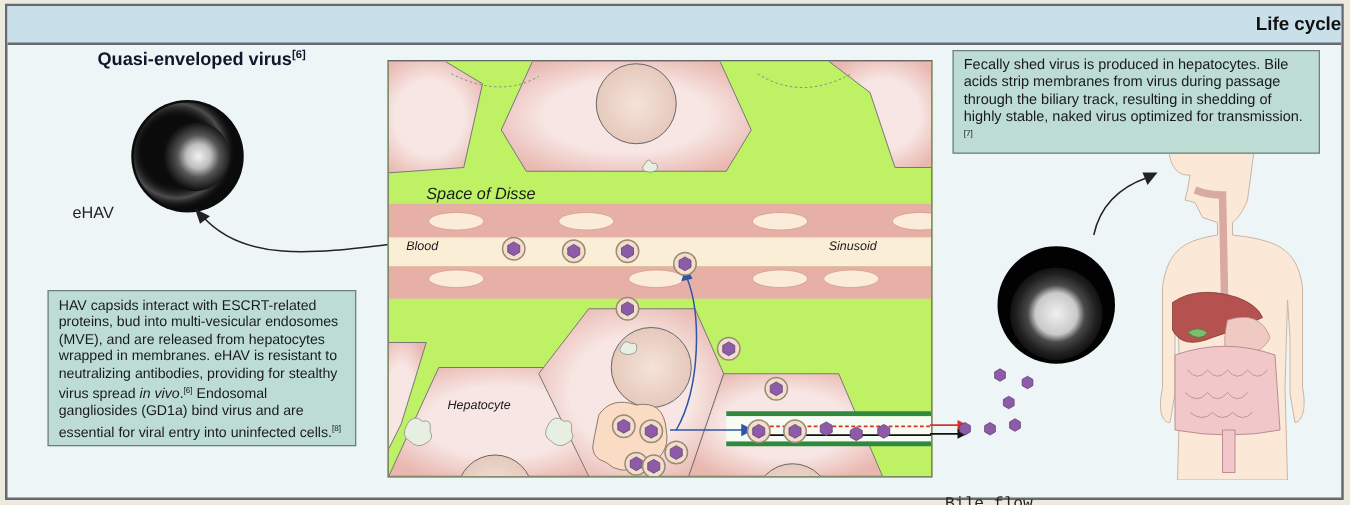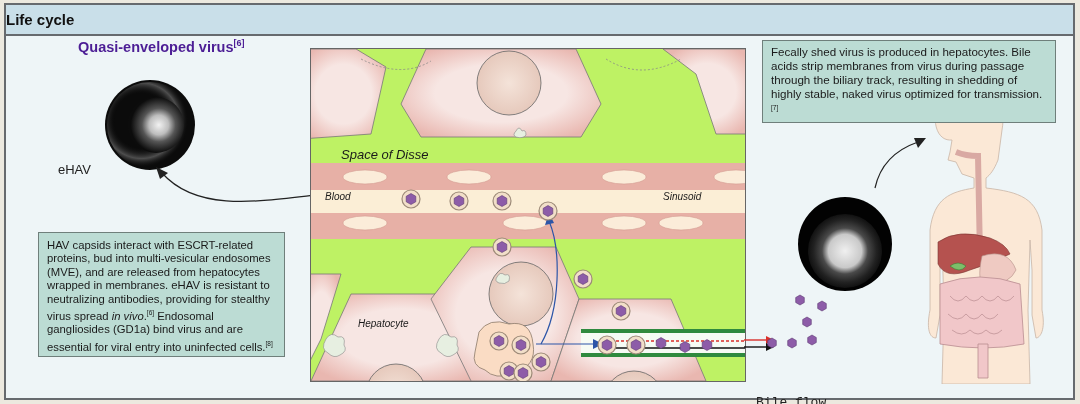--- a/index.html
+++ b/index.html
@@ -1,20 +1,20 @@
 <!DOCTYPE html>
 <html><head>
 <meta charset="utf-8">
 <style>
   html,body{margin:0;padding:0;}
   body{width:1080px;height:404px;background:#ece9df;position:relative;overflow:hidden;font-family:"Liberation Sans",sans-serif;}
   .frame{position:absolute;left:4px;top:3px;width:1071px;height:397px;border:2px solid #666a6e;background:#eef5f7;box-sizing:border-box;}
-  .header{position:absolute;left:0;top:0;right:0;height:29px;background:#c9dfe9;border-bottom:2px solid #666a6e;display:flex;align-items:center;justify-content:flex-start;}
+  .header{position:absolute;left:0;top:0;right:0;height:29px;background:#c9dfe9;border-bottom:2px solid #666a6e;display:flex;align-items:center;justify-content:flex-end;}
   .header span{font-weight:bold;font-size:15px;color:#111;}
-  .title-left{position:absolute;left:78px;top:38px;font-weight:bold;font-size:14.5px;color:#4c1d95;}
+  .title-left{position:absolute;left:78px;top:38px;font-weight:bold;font-size:14.5px;color:#0f172a;}
   .title-left sup{font-size:9px;}
   .label{position:absolute;font-size:13px;color:#222;margin-top:44px;}
   .textbox{position:absolute;background:#bcdcd4;border:1px solid #6f7f7b;box-sizing:border-box;font-size:11.3px;line-height:13.4px;color:#1a1a1a;padding:6px 8px;}
   .textbox sup{font-size:6.5px;}
   .scene{position:absolute;left:310px;top:48px;width:434px;height:332px;border:1px solid #666;background:#bef264;overflow:hidden;}
   svg text{font-family:"Liberation Sans",sans-serif;}
 </style>
 </head>
 <body>
 

